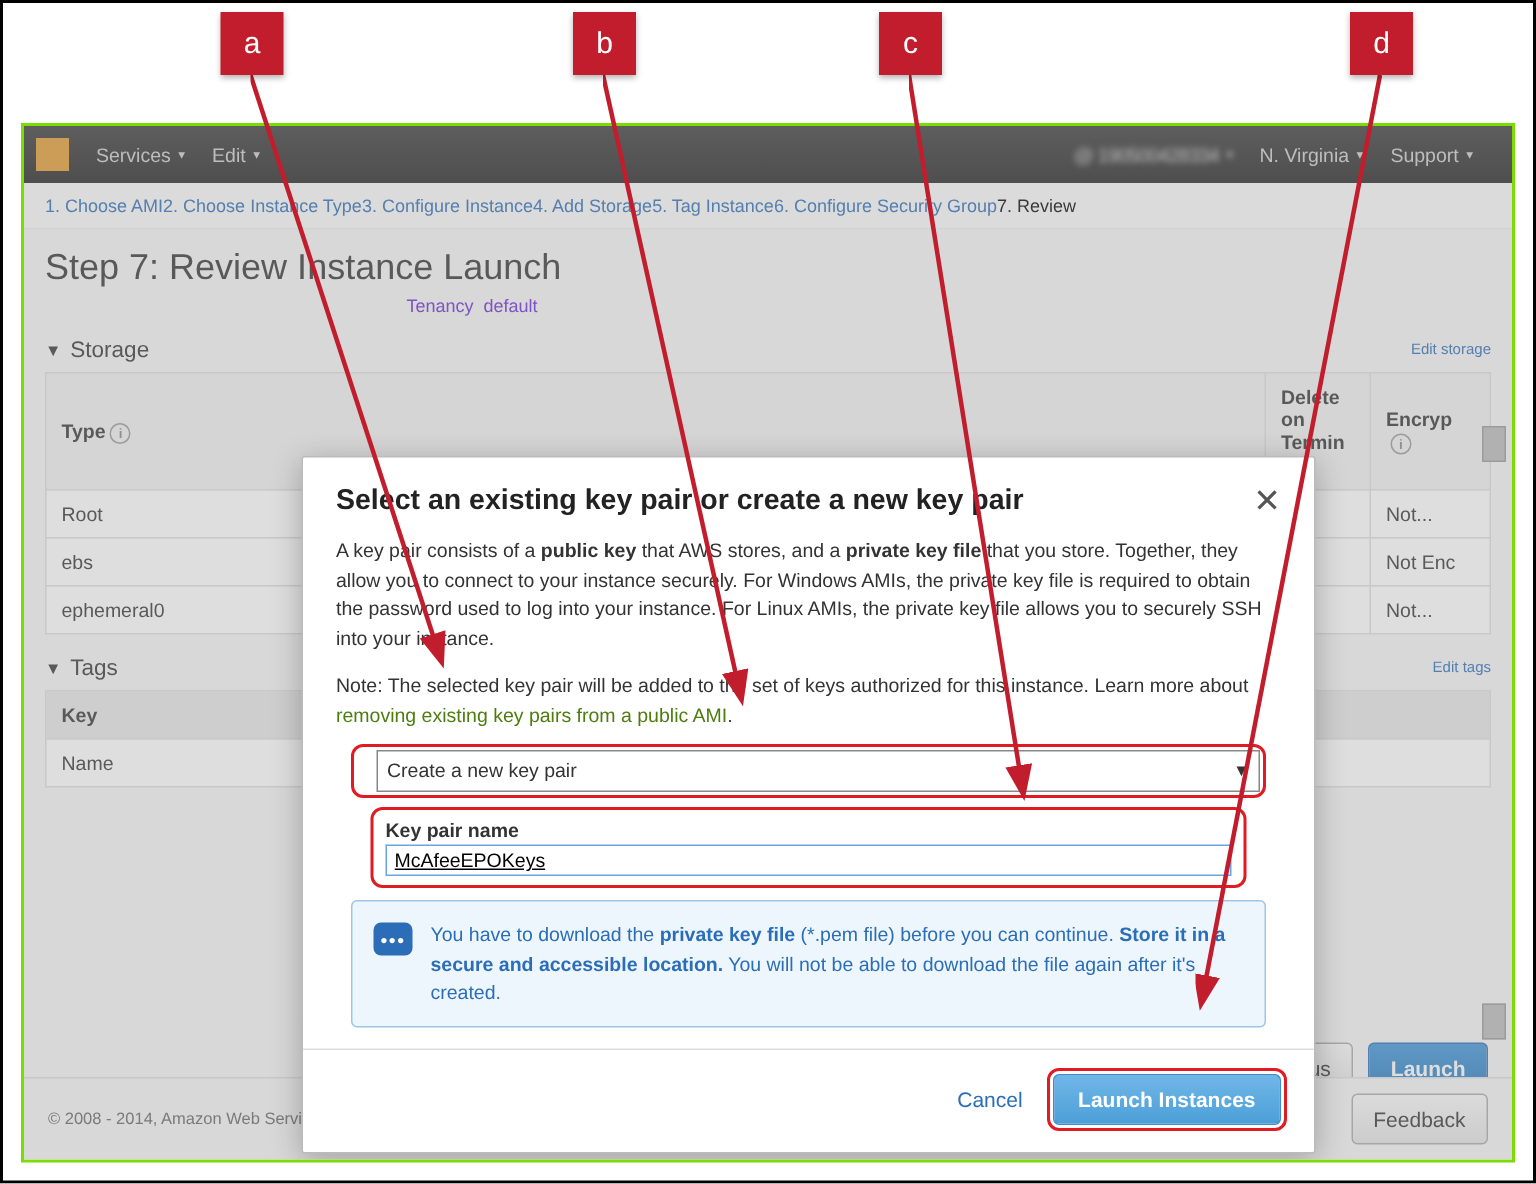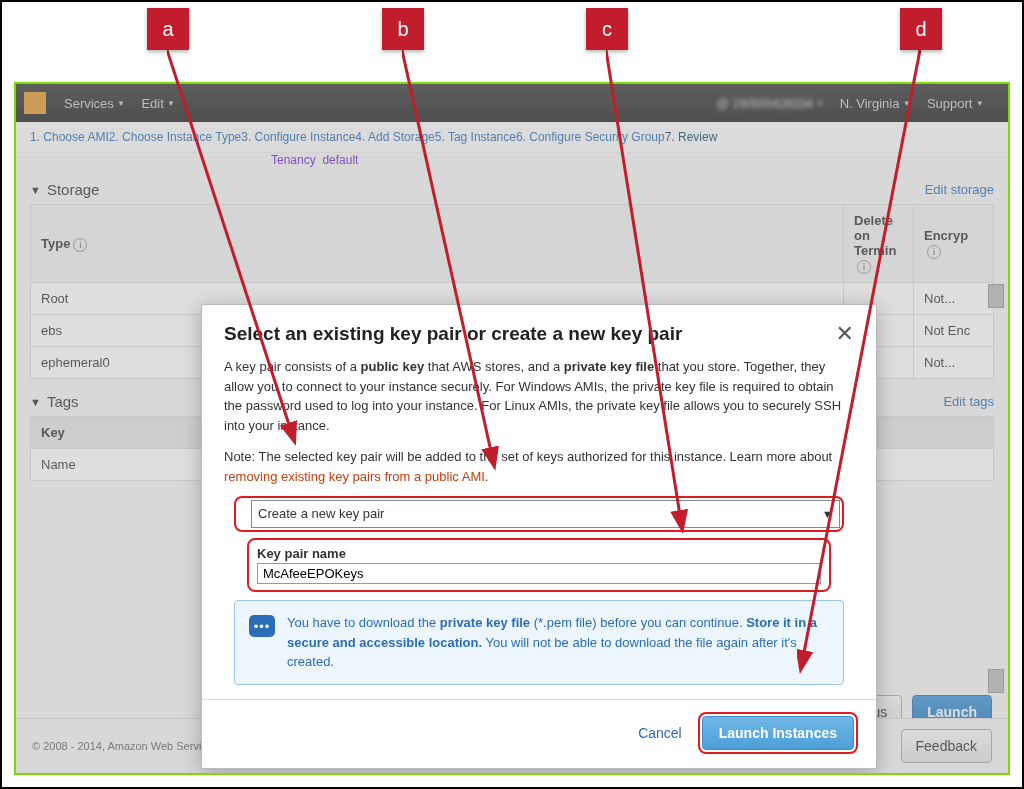--- a/index.html
+++ b/index.html
@@ -10,56 +10,56 @@
   
   .topnav { position: relative; height: 38px; background: linear-gradient(#3a3a3a,#232323); display: flex; align-items: center; padding: 0 8px; color: #ccc; font-size: 13px; }
   .topnav .cube { width: 22px; height: 22px; background: #e49b2e; display: inline-block; margin-right: 18px; }
   .topnav .item { margin-right: 18px; display: flex; align-items: center; gap: 5px; }
   .topnav .spacer { flex: 1; }
   .caret { font-size: 9px; }
   .blur { filter: blur(2px); letter-spacing: -0.5px; }
   
   .wizard-tabs { display: flex; padding: 8px 14px; font-size: 12px; background: #fafafa; border-bottom: 1px solid #eee; }
   .wizard-tabs a { color: #2b6db6; text-decoration: none; }
-  .wizard-tabs a.active { color: #0c4a6e; font-weight: normal; }
+  .wizard-tabs a.active { color: #000000; font-weight: normal; }
   .page-title { font-size: 24px; color: #333; padding: 12px 14px 4px; font-weight: 400; }
   .tenancy { font-size: 12px; color: #6d28d9; margin-left: 255px; }
   
   .behind { padding: 0 14px; font-size: 13px; color: #333; }
   .section-hdr { display: flex; align-items: center; justify-content: space-between; padding: 14px 0 6px; }
   .section-hdr .left { display: flex; align-items: center; gap: 6px; font-size: 15px; }
   .tri { font-size: 11px; color: #333; }
-  .editlink { color: #2b6db6; font-size: 13px; }
+  .editlink { color: #2b6db6; font-size: 10px; }
   .tbl { width: 100%; border-collapse: collapse; font-size: 13px; }
   .tbl th, .tbl td { border: 1px solid #ddd; padding: 8px 10px; text-align: left; background: #fff; }
   .tbl th { background: #f2f2f2; font-weight: bold; color: #333; }
   .info-i { display: inline-block; width: 14px; height: 14px; border: 1px solid #999; border-radius: 50%; font-size: 9px; text-align: center; line-height: 13px; color: #888; margin-left: 3px;}
   .tags-hdr th { background: #e6e6e6; }
   .btnbar { position: absolute; bottom: 44px; right: 16px; display: flex; gap: 10px; align-items: center; }
   .btn { padding: 8px 14px; border-radius: 4px; font-size: 14px; border: 1px solid #aaa; background: linear-gradient(#fafafa,#e4e4e4); color: #333; cursor: pointer; }
   .btn.primary { background: linear-gradient(#3d95d6,#2478c2); color: #fff; border-color: #2b6db6; font-weight: bold; }
   .footer { position: absolute; bottom: 0; left: 0; right: 0; padding: 10px 16px; border-top: 1px solid #ddd; display: flex; align-items: center; gap: 22px; font-size: 11px; color: #666; background: #f6f6f6; }
   .footer a { color: #2b6db6; }
   .feedback { margin-left: auto; }
   
   .modal { position: absolute; z-index: 20; top: 220px; left: 185px; width: 676px; background: #fff; border: 1px solid #bbb; box-shadow: 0 4px 20px rgba(0,0,0,0.25); border-radius: 2px; }
   .modal-header { display: flex; justify-content: space-between; align-items: center; padding: 16px 22px 10px; }
   .modal-header h2 { font-size: 19px; font-weight: bold; color: #222; }
   .modal-close { font-size: 22px; color: #555; cursor: pointer; background: none; border: none; }
   .modal-body { padding: 0 22px 14px; font-size: 13px; color: #333; line-height: 1.5; }
-  .modal-body a { color: #c2410c; }
+  .modal-body a { color: #4d7c0f; }
   .callout { border: 2px solid #e11b22; border-radius: 8px; padding: 2px; }
   .callout-a { margin: 10px 10px 6px; }
   .callout-b { margin: 0 23px 6px; padding: 4px 8px 6px; }
   .callout-c { margin: 0 10px 10px; padding: 2px; display: flex; justify-content: flex-end; }
   .callout-d { display: inline-block; padding: 2px; border-radius: 8px; }
   .dropdown { border: 1px solid #888; background: #fff; font-size: 13px; padding: 3px 6px; display: flex; justify-content: space-between; align-items:center; cursor: pointer; margin-left: 13px; }
   .dropdown .dd-caret { font-size: 11px; }
   .field-label { font-weight: bold; font-size: 13px; }
-  .text-input { width: 100%; border: 1px solid #6aa3e0; padding: 2px 5px; font-size: 13px; }
+  .text-input { width: 100%; border: 1px solid #6aa3e0; padding: 2px 5px; font-size: 13px; text-decoration: underline; }
   .dl-btn { background: linear-gradient(#f6f6f6,#d9d9d9); border: 1px solid #999; border-radius: 4px; padding: 7px 14px; font-size: 13px; font-weight: bold; color: #333; cursor: pointer; position: relative; }
   .cursor-hand { position: absolute; right: 34px; bottom: -6px; font-size: 14px; }
   .infobox { border: 1px solid #9ec4e8; background: #eef6fd; border-radius: 4px; padding: 12px 14px; display: flex; gap: 12px; margin: 8px 10px 0; color: #2b6db6; font-size: 13px; }
   .infobox .bubble { width: 26px; height: 22px; background: #2b6db6; border-radius: 5px; flex-shrink: 0; margin-top: 2px; position: relative; }
   .infobox .dots { position:absolute; inset:0; display:flex; align-items:center; justify-content:center; color:#fff; font-size:13px; letter-spacing:1px; line-height:1;}
   .infobox b { font-weight: bold; }
   .modal-footer { border-top: 1px solid #ddd; padding: 12px 18px 14px; display: flex; justify-content: flex-end; align-items: center; gap: 16px; }
   .modal-footer .cancel { color: #2b6db6; font-size: 14px; cursor: pointer; }
   .launch-btn { background: linear-gradient(#6fb7e7,#4d9fd8); border: 1px solid #3f8dcb; border-radius: 4px; padding: 8px 16px; color: #fff; font-weight: bold; font-size: 14px; cursor: pointer; }
   
@@ -147,20 +147,21 @@
     <div class="wizard-tabs">
       <a>1. Choose AMI</a>
       <a>2. Choose Instance Type</a>
       <a>3. Configure Instance</a>
       <a>4. Add Storage</a>
       <a>5. Tag Instance</a>
       <a>6. Configure Security Group</a>
       <a class="active">7. Review</a>
     </div>
 
+    <div class="page-title">Step 7: Review Instance Launch</div>
     <div class="tenancy">
       <span>Tenancy</span>&nbsp;&nbsp;<span>default</span>
     </div>
 
     <div class="behind">
 
       <div class="section-hdr">
         <div class="left">
             <span class="tri">▼</span>
             <span>Storage</span>

